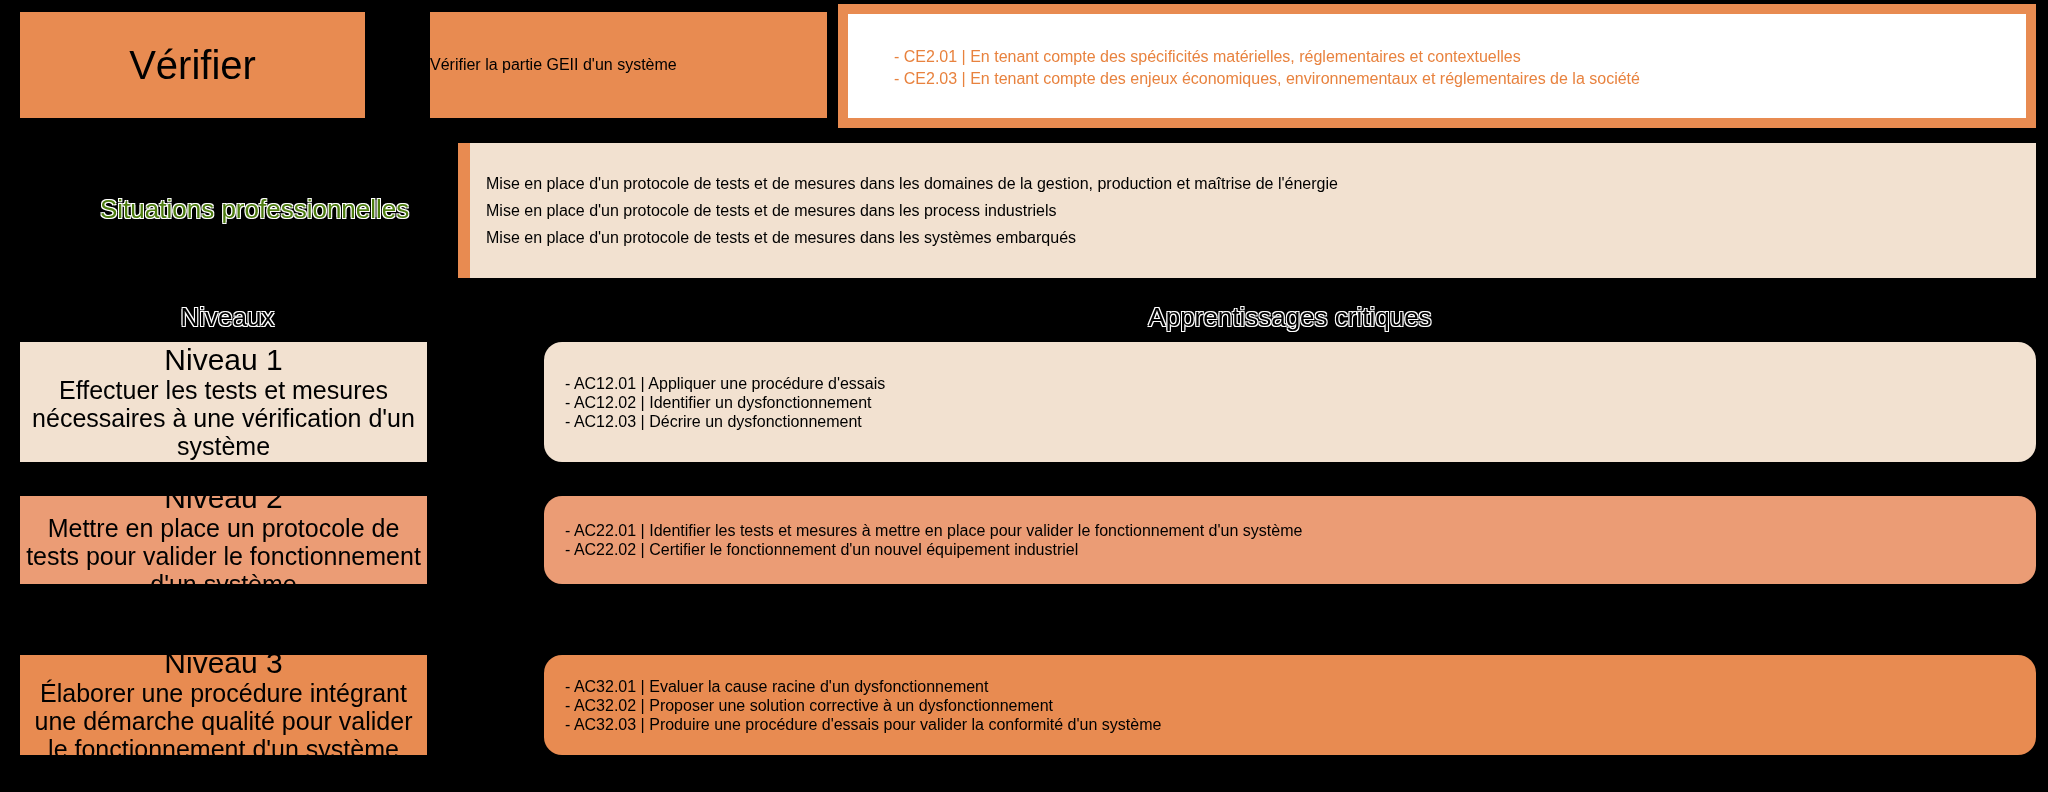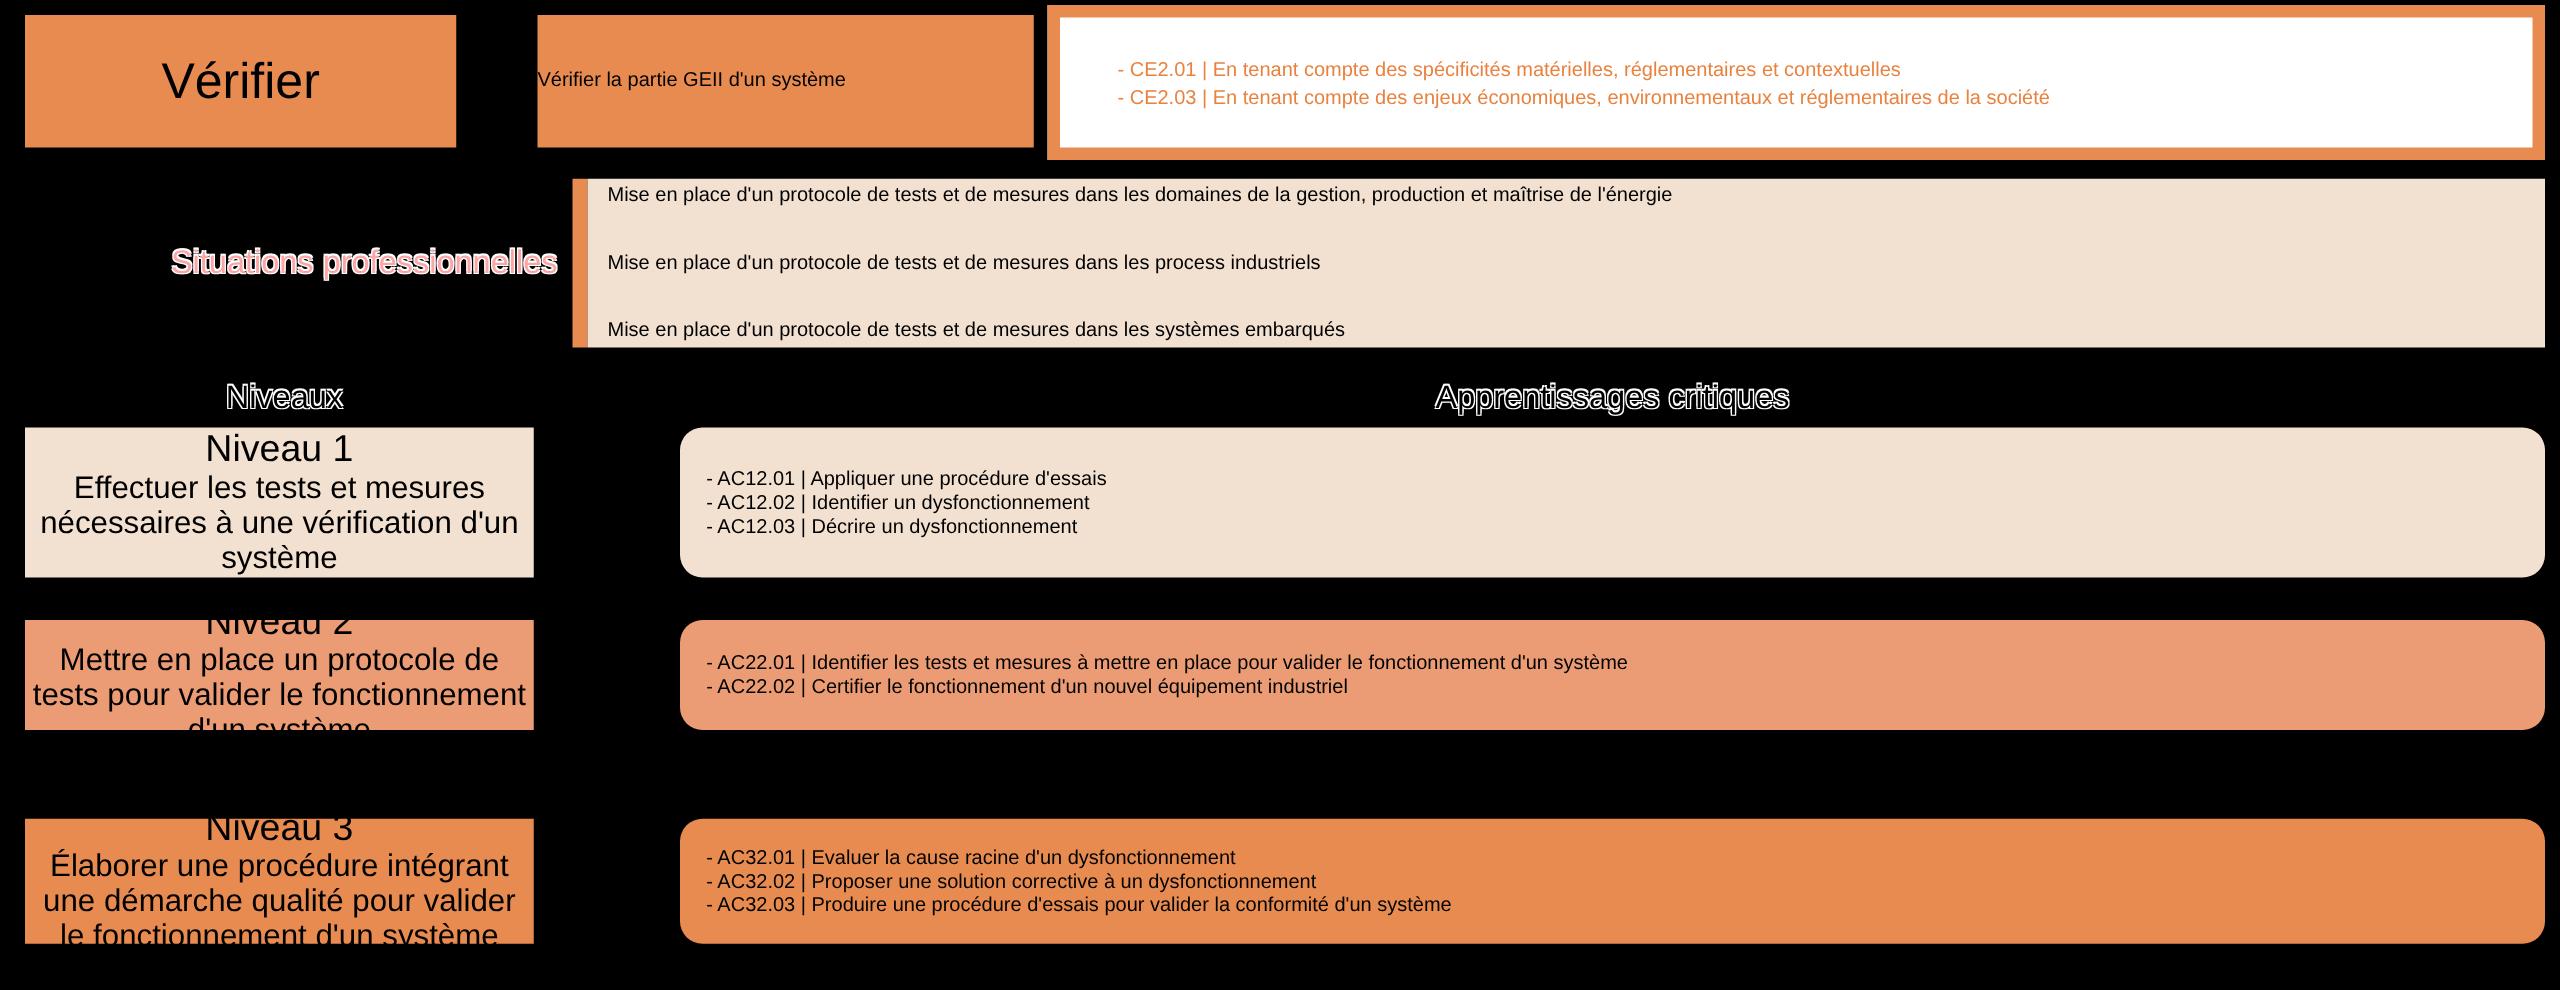--- a/index.html
+++ b/index.html
@@ -31,34 +31,34 @@
     border:10px solid #E88B51;
     display:flex;flex-direction:column;justify-content:center;
     padding-left:46px;padding-top:4px;
     color:#E8823E;
     font-size:16px;line-height:22px;
   }
 
   
   .sit-label{
     left:100px;top:194px;width:346px;
-    text-align:right;
-    font-size:26px;line-height:30px;color:#fca5a5;
+    text-align:left;
+    font-size:26px;line-height:30px;color:#4d7c0f;
     text-shadow:-1px -1px 0 #fff,1px -1px 0 #fff,-1px 1px 0 #fff,1px 1px 0 #fff;
     white-space:nowrap;
   }
   .sit-bar{
     left:458px;top:143px;width:12px;height:135px;
     background:#E88B51;
   }
   .sit-box{
     left:470px;top:143px;width:1566px;height:135px;
     background:#F2E1D0;
     display:flex;flex-direction:column;justify-content:center;
-    row-gap:34px;
+    row-gap:7px;
     padding-left:16px;
     font-size:16px;line-height:20px;color:#000;
   }
 
   
   .col-header{
     top:303px;height:28px;line-height:28px;
     text-align:center;
     font-size:26px;color:#000;
     text-shadow:-1px -1px 0 #fff,1px -1px 0 #fff,-1px 1px 0 #fff,1px 1px 0 #fff;

